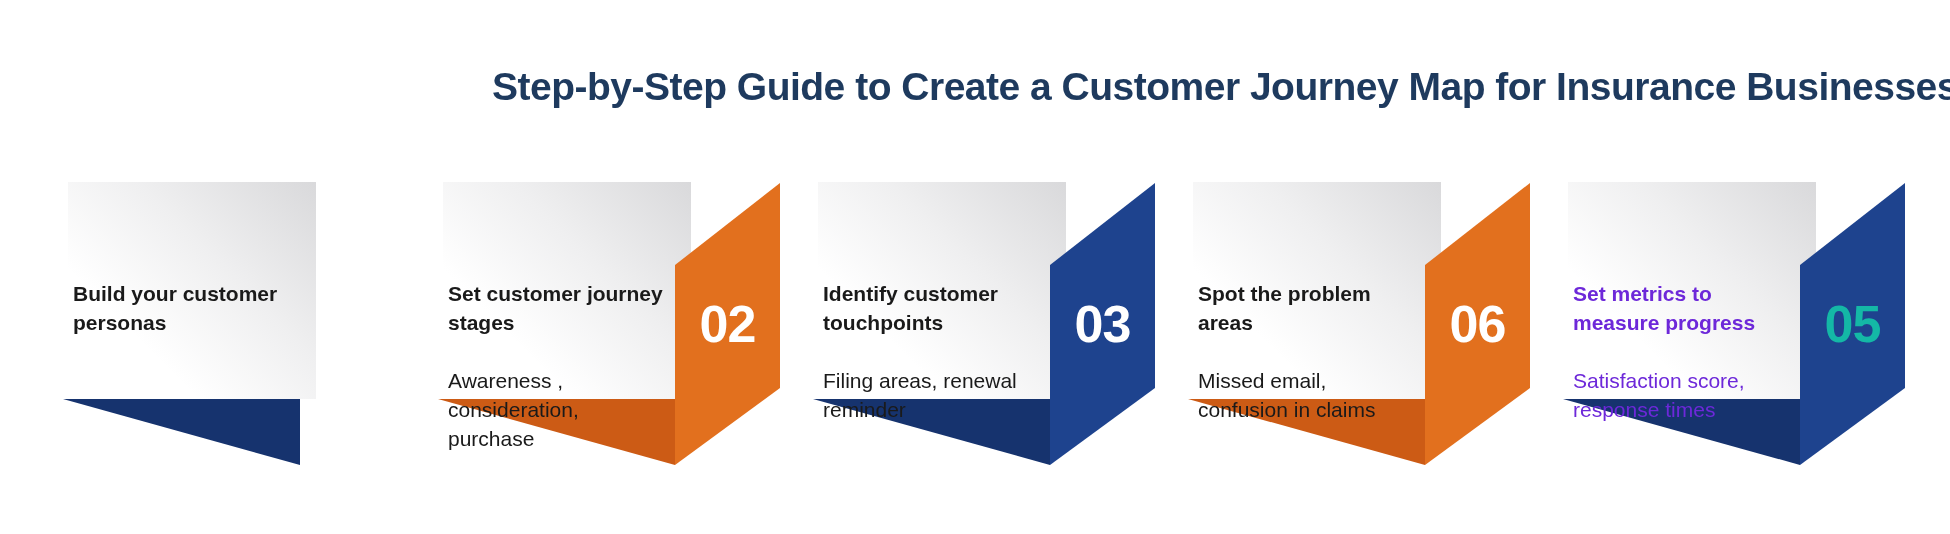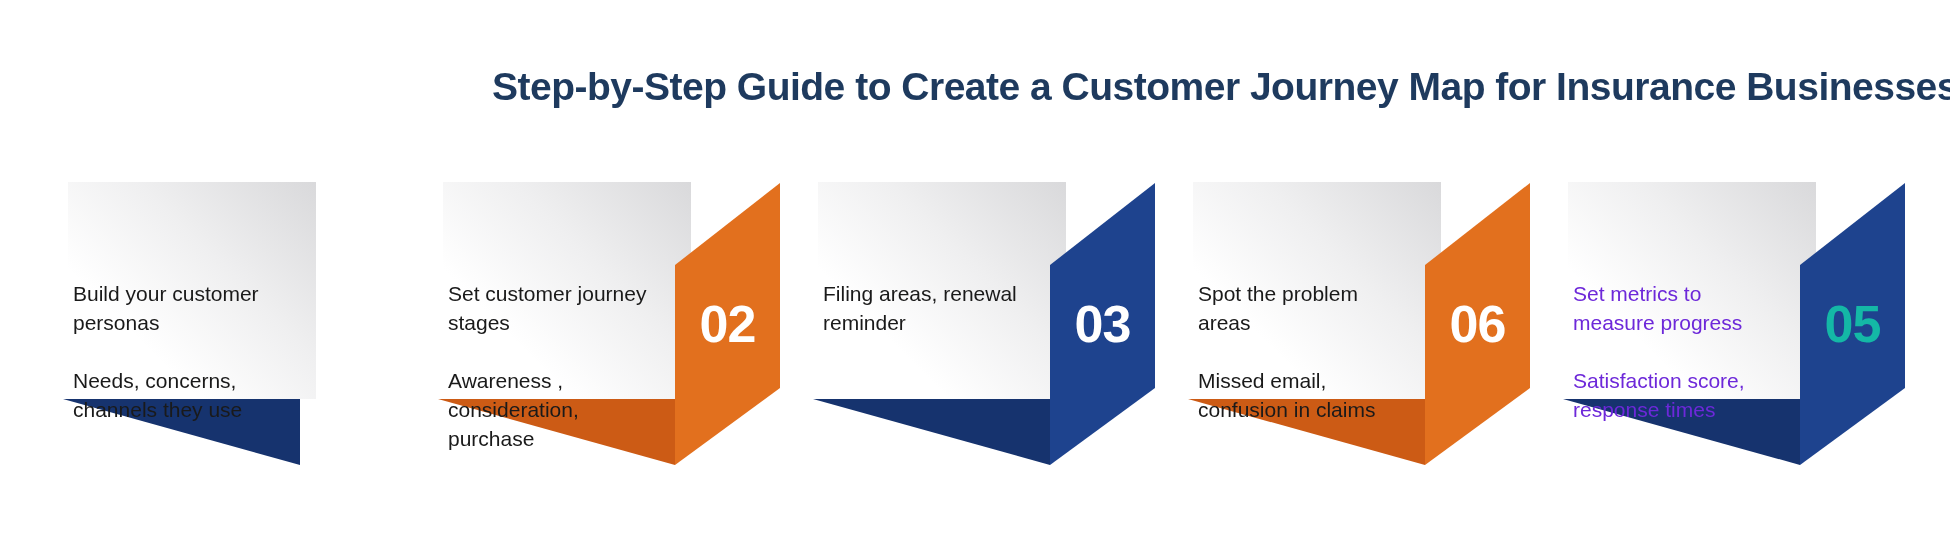--- a/index.html
+++ b/index.html
@@ -58,38 +58,36 @@
     letter-spacing:-1px;
   }
   .text{
     position:absolute;
     left:10px;top:100px;
     width:238px;
     font-size:21px;
     line-height:29px;
     white-space:pre-line;
   }
-  .text .t{font-weight:400;}
+  .text .t{font-weight:700;}
   .text .s{font-weight:400;}
 </style>
 </head>
 <body>
 
 <div class="stage">
 
   <h1 class="title" style="color: rgb(30, 58, 94);">Step-by-Step Guide to Create a Customer Journey Map for Insurance Businesses</h1>
 
   <section class="step p0" style="--panel: #1e438e; --fold: #16336e;">
     <div class="page"></div>
     <div class="fold"></div>
     <div class="text" style="color: rgb(26, 26, 26);">
       <div class="t">Build your customer
 personas</div>
-      <div class="s">Needs, concerns,
-channels they use</div>
     </div>
   </section>
 
   <section class="step p1" style="--panel: #e2701e; --fold: #cc5b15;">
     <div class="page"></div>
     <div class="fold"></div>
     <div class="panel">
       <span class="num" style="color: rgb(255, 255, 255);">02</span>
     </div>
     <div class="text" style="color: rgb(26, 26, 26);">
@@ -101,20 +99,22 @@
     </div>
   </section>
 
   <section class="step p2" style="--panel: #1e438e; --fold: #16336e;">
     <div class="page"></div>
     <div class="fold"></div>
     <div class="panel">
       <span class="num" style="color: rgb(255, 255, 255);">03</span>
     </div>
     <div class="text" style="color: rgb(26, 26, 26);">
+      <div class="t">Identify customer
+touchpoints</div>
       <div class="s">Filing areas, renewal
 reminder</div>
     </div>
   </section>
 
   <section class="step p3" style="--panel: #e2701e; --fold: #cc5b15;">
     <div class="page"></div>
     <div class="fold"></div>
     <div class="panel">
       <span class="num" style="color: rgb(255, 255, 255);">06</span>

